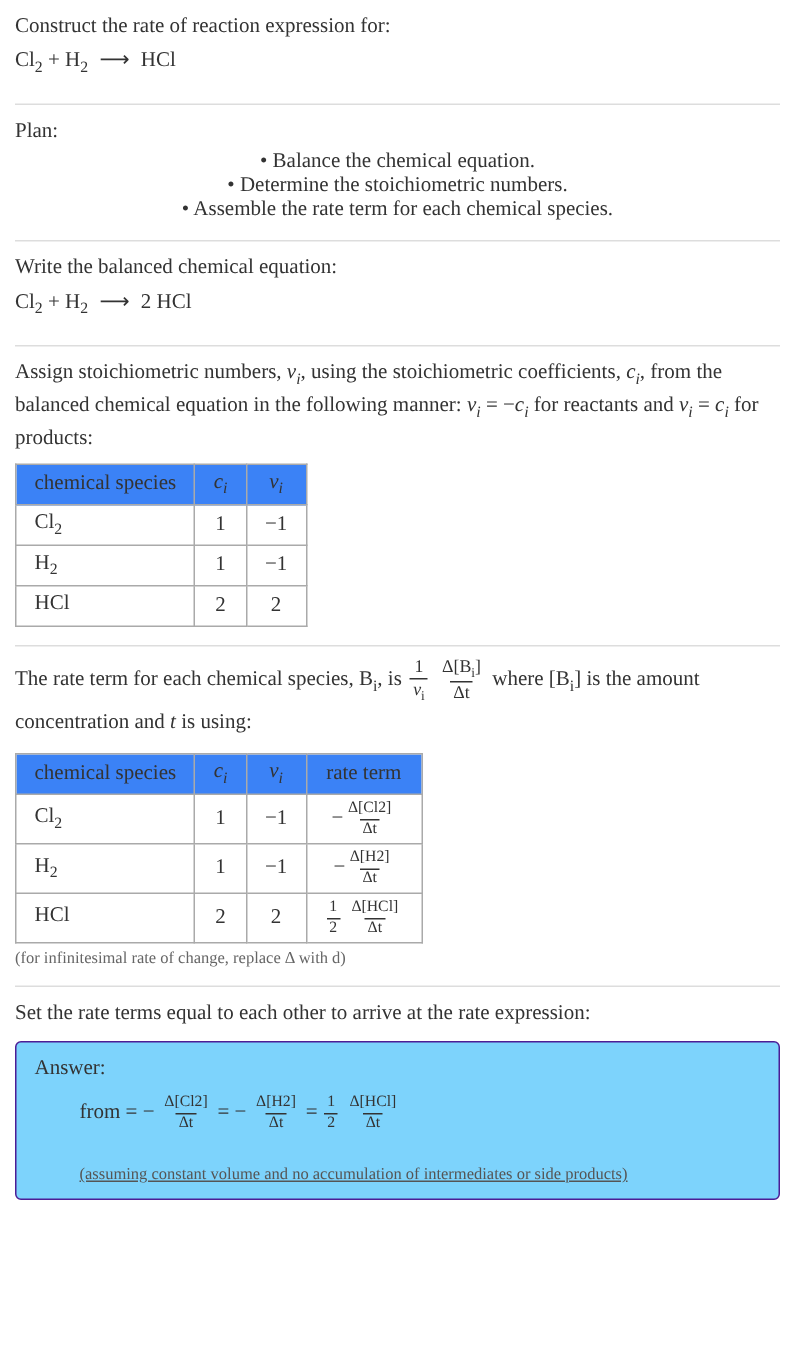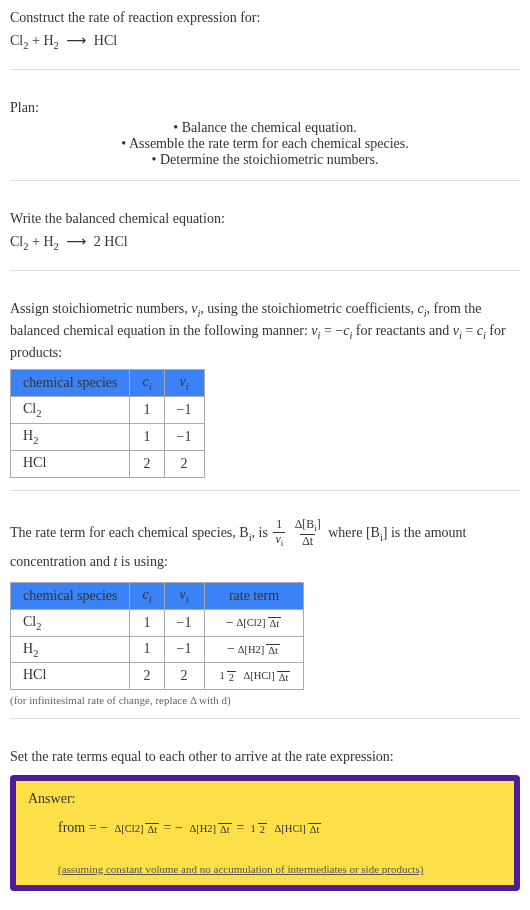--- a/index.html
+++ b/index.html
@@ -9,21 +9,21 @@
     }
     body {
       font-family: Georgia, 'Times New Roman', serif;
       font-size: 14px;
       color: #333;
       background: #fff;
       padding: 8px 10px;
       width: 530px;
     }
     .section {
-      margin-bottom: 28px;
+      margin-bottom: 8px;
       padding-bottom: 12px;
       border-bottom: 1px solid #ddd;
     }
     .section:last-of-type {
       border-bottom: none;
     }
     .equation-line {
       margin: 2px 0;
       line-height: 1.6;
     }
@@ -70,43 +70,43 @@
     }
     .inline-frac .num {
       padding: 0 2px 1px 2px;
     }
     .inline-frac .den {
       border-top: 1px solid #333;
       padding: 1px 2px 0 2px;
     }
     .small-frac {
       display: inline-flex;
-      flex-direction: row;
+      flex-direction: column;
       align-items: center;
       vertical-align: middle;
       font-size: 0.75em;
       line-height: 1;
       margin: 0 1px;
       text-align: right;
     }
     .small-frac .num {
       padding: 0 2px 1px 2px;
     }
     .small-frac .den {
       border-top: 1px solid #333;
       padding: 1px 2px 0 2px;
     }
     .caption {
       font-size: 11px;
       color: #666;
       margin-top: 4px;
     }
     .answer-box {
-      background: #fde047;
-      border: 6px solid #4c1d95;
+      background: #7dd3fc;
+      border: 1px solid #4c1d95;
       border-radius: 4px;
       padding: 10px 12px;
       margin-top: 8px;
     }
     .answer-label {
       margin-bottom: 6px;
     }
     .answer-math {
       margin-left: 30px;
       line-height: 2.2;
@@ -132,22 +132,22 @@
   <div class="equation-line">
     <span><span>Cl</span><sub>2</sub></span><span> + </span><span><span>H</span><sub>2</sub></span>
     <span class="arrow">⟶</span><span> HCl</span>
   </div>
 </div>
 
 <div class="section">
   <div class="text-line">Plan:</div>
   <ul class="plan-list">
     <li>Balance the chemical equation.</li>
+    <li>Determine the stoichiometric numbers.</li>
     <li>Assemble the rate term for each chemical species.</li>
-    <li>Determine the stoichiometric numbers.</li>
   </ul>
 </div>
 
 <div class="section">
   <div class="text-line">Write the balanced chemical equation:</div>
   <div class="equation-line">
     <span><span>Cl</span><sub>2</sub></span><span> + </span><span><span>H</span><sub>2</sub></span>
     <span class="arrow">⟶</span><span> 2 </span><span>HCl</span>
   </div>
 </div>

